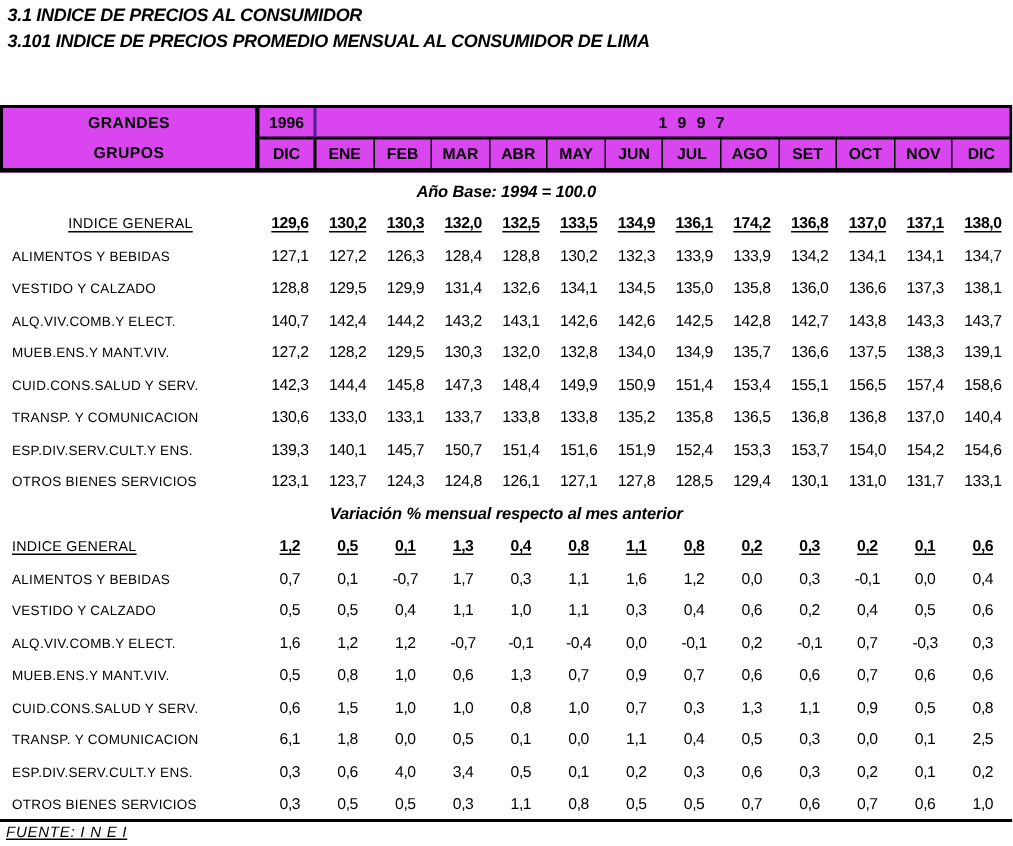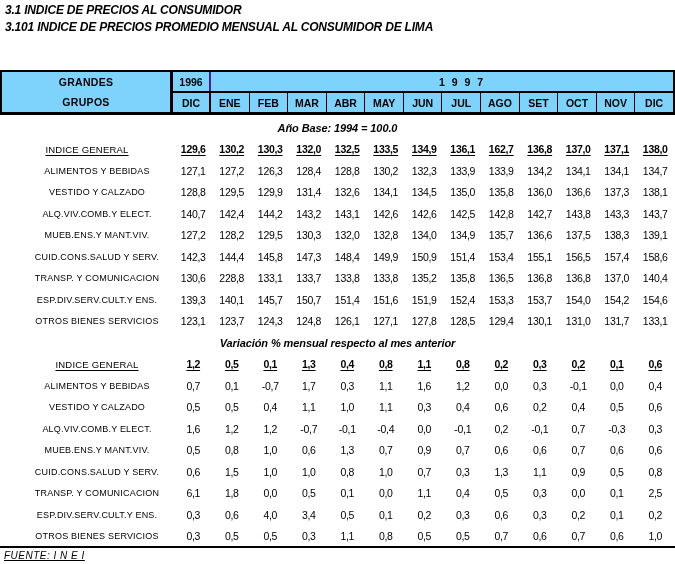--- a/index.html
+++ b/index.html
@@ -27,41 +27,41 @@
   .h-1997 { flex:1; letter-spacing:2px;padding-left:40px; }
   .h-dic96 { width:38px; border-right:2px solid #000; }
   .h-month { flex:1; border-right:1.5px solid #000; }
   .h-month:last-child { border-right:none; }
 
   
   .tbody { position:absolute; left:0; top:117px; width:675px; }
   .caption-row { height:21.5px; display:flex; align-items:center; justify-content:center;
                  font-weight:bold; font-style:italic; font-size:11px; letter-spacing:-0.1px; }
   .data-row { height:21.5px; display:flex; align-items:center; }
-  .row-label { width:174px; font-size:9px; letter-spacing:0.2px; padding-left:20px; white-space:nowrap;text-align:center; }
+  .row-label { width:174px; font-size:9px; letter-spacing:0.2px; padding-left:8px; white-space:nowrap; }
   .cell { width:38.5px; text-align:center; font-size:10.5px; letter-spacing:-0.3px; }
   .data-row.general .cell,
   .data-row.general-centered .cell { font-weight:bold; text-decoration:underline; text-underline-offset:2px; }
   .data-row.general .row-label,
   .data-row.general-centered .row-label { font-size:9.5px; text-decoration:underline; text-underline-offset:2px; }
   .data-row.general-centered .row-label { text-align:center; padding-left:0; }
 
   
   .footer-rule { position:absolute; left:0; top:546px; width:675px; border-top:2px solid #000; }
   .fuente { position:absolute; left:4px; top:550px; font-style:italic; font-size:10px; letter-spacing:0.5px;text-decoration:underline; }
 </style>
 </head>
 <body>
 
 <div class="page">
 
   <div class="title title-1">3.1 INDICE DE PRECIOS AL CONSUMIDOR</div>
   <div class="title title-2">3.101 INDICE DE PRECIOS PROMEDIO MENSUAL AL CONSUMIDOR DE LIMA</div>
 
-  <div class="htable" style="background: #7dd3fc;">
+  <div class="htable" style="background: #d946ef;">
     <div class="h-label">
       <span>GRANDES</span>
       <span>GRUPOS</span>
     </div>
     <div class="h-right">
       <div class="h-row h-row1">
         <div class="h-cell h-1996">1996</div>
         <div class="h-cell h-1997">1 9 9 7</div>
       </div>
       <div class="h-row">
@@ -88,21 +88,21 @@
         <div class="data-row general-centered">
           <span class="row-label">INDICE GENERAL</span>
           <span class="cell">129,6</span>
           <span class="cell">130,2</span>
           <span class="cell">130,3</span>
           <span class="cell">132,0</span>
           <span class="cell">132,5</span>
           <span class="cell">133,5</span>
           <span class="cell">134,9</span>
           <span class="cell">136,1</span>
-          <span class="cell">162,7</span>
+          <span class="cell">174,2</span>
           <span class="cell">136,8</span>
           <span class="cell">137,0</span>
           <span class="cell">137,1</span>
           <span class="cell">138,0</span>
         </div>
         <div class="data-row normal">
           <span class="row-label">ALIMENTOS Y BEBIDAS</span>
           <span class="cell">127,1</span>
           <span class="cell">127,2</span>
           <span class="cell">126,3</span>
@@ -177,21 +177,21 @@
           <span class="cell">151,4</span>
           <span class="cell">153,4</span>
           <span class="cell">155,1</span>
           <span class="cell">156,5</span>
           <span class="cell">157,4</span>
           <span class="cell">158,6</span>
         </div>
         <div class="data-row normal">
           <span class="row-label">TRANSP. Y COMUNICACION</span>
           <span class="cell">130,6</span>
-          <span class="cell">228,8</span>
+          <span class="cell">133,0</span>
           <span class="cell">133,1</span>
           <span class="cell">133,7</span>
           <span class="cell">133,8</span>
           <span class="cell">133,8</span>
           <span class="cell">135,2</span>
           <span class="cell">135,8</span>
           <span class="cell">136,5</span>
           <span class="cell">136,8</span>
           <span class="cell">136,8</span>
           <span class="cell">137,0</span>

